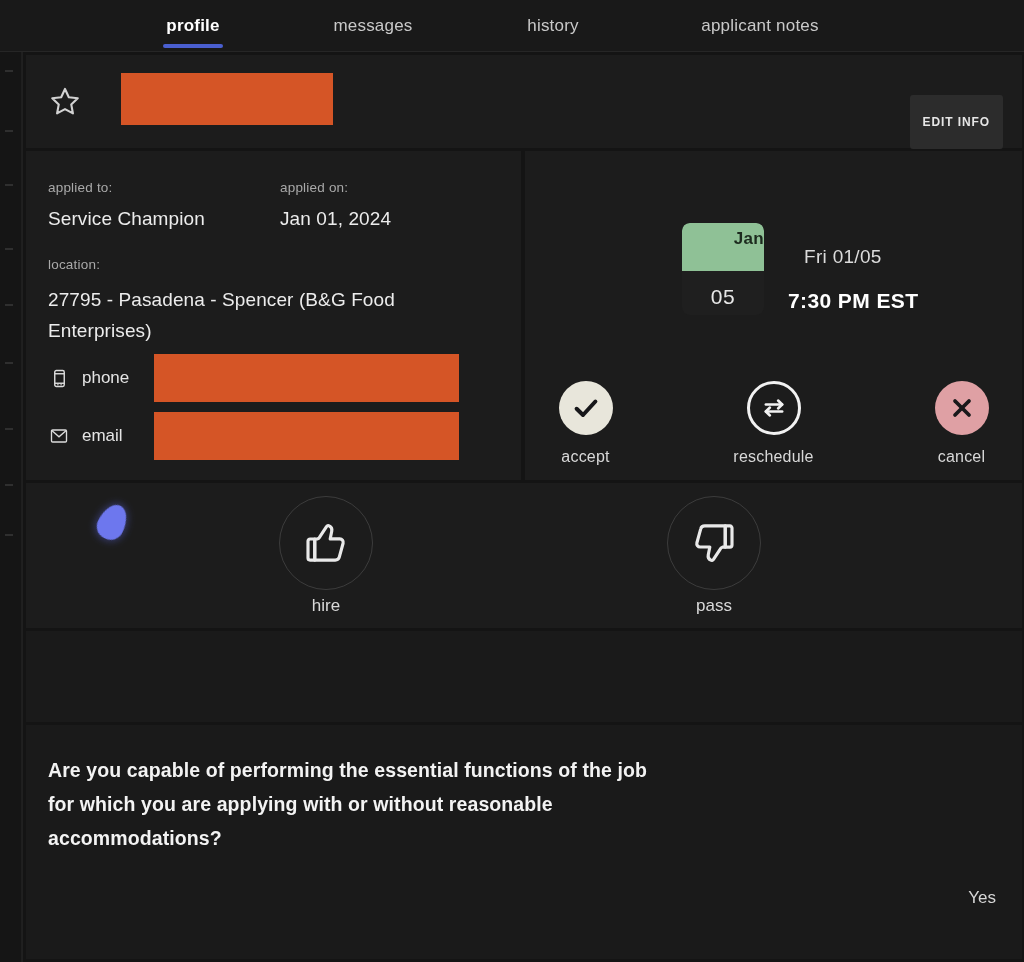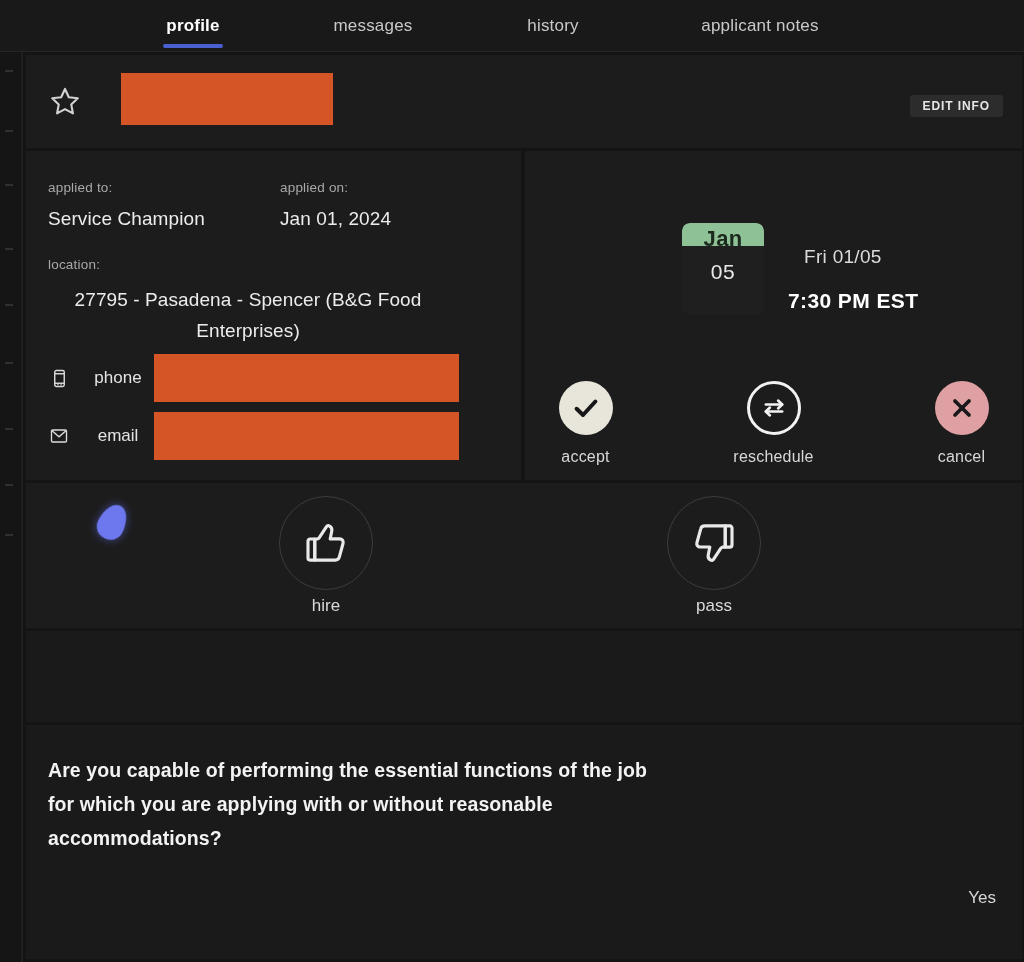--- a/index.html
+++ b/index.html
@@ -96,39 +96,38 @@
     position: absolute;
     background: #d55526;
   }
   .redact-name {
     left: 95px; top: 18px;
     width: 212px; height: 52px;
   }
   .edit-info-btn {
     position: absolute;
     right: 19px; top: 40px;
-    padding: 4px 13px;
+    padding: 20px 13px;
     background: #2c2c2c;
     color: #e6e6e6;
     font-size: 12px;
     font-weight: bold;
     letter-spacing: .9px;
     border-radius: 3px;
     cursor: pointer;
     border: none;
     font-family: "Liberation Sans", sans-serif;
   }
 
   
   .info-left {
     position: absolute;
     left: 3px; top: 99px;
     width: 495px; height: 329px;
     background: #1c1c1c;
-    text-align: center;
   }
   .info-right {
     position: absolute;
     left: 502px; top: 99px;
     width: 497px; height: 329px;
     background: #1c1c1c;
   }
 
   .field-label {
     position: absolute;
@@ -181,28 +180,29 @@
   .cal-badge {
     position: absolute;
     left: 157px; top: 72px;
     width: 82px; height: 92px;
     background: #1f1f1f;
     border-radius: 8px;
     overflow: hidden;
     text-align: center;
   }
   .cal-month {
-    height: 23px;
+    height: 48px;
     line-height: 32px;
     background: #8fc196;
     color: #1c2a1e;
-    font-size: 22px;
+    font-size: 17px;
     font-weight: bold;
     letter-spacing: .3px;
     border-radius: 7px 7px 0 0;
+    text-align: right;
   }
   .cal-day {
     margin-top: 14px;
     color: #e8e8e8;
     font-size: 21px;
     letter-spacing: .5px;
   }
   .sched-date {
     position: absolute;
     left: 279px; top: 95px;

